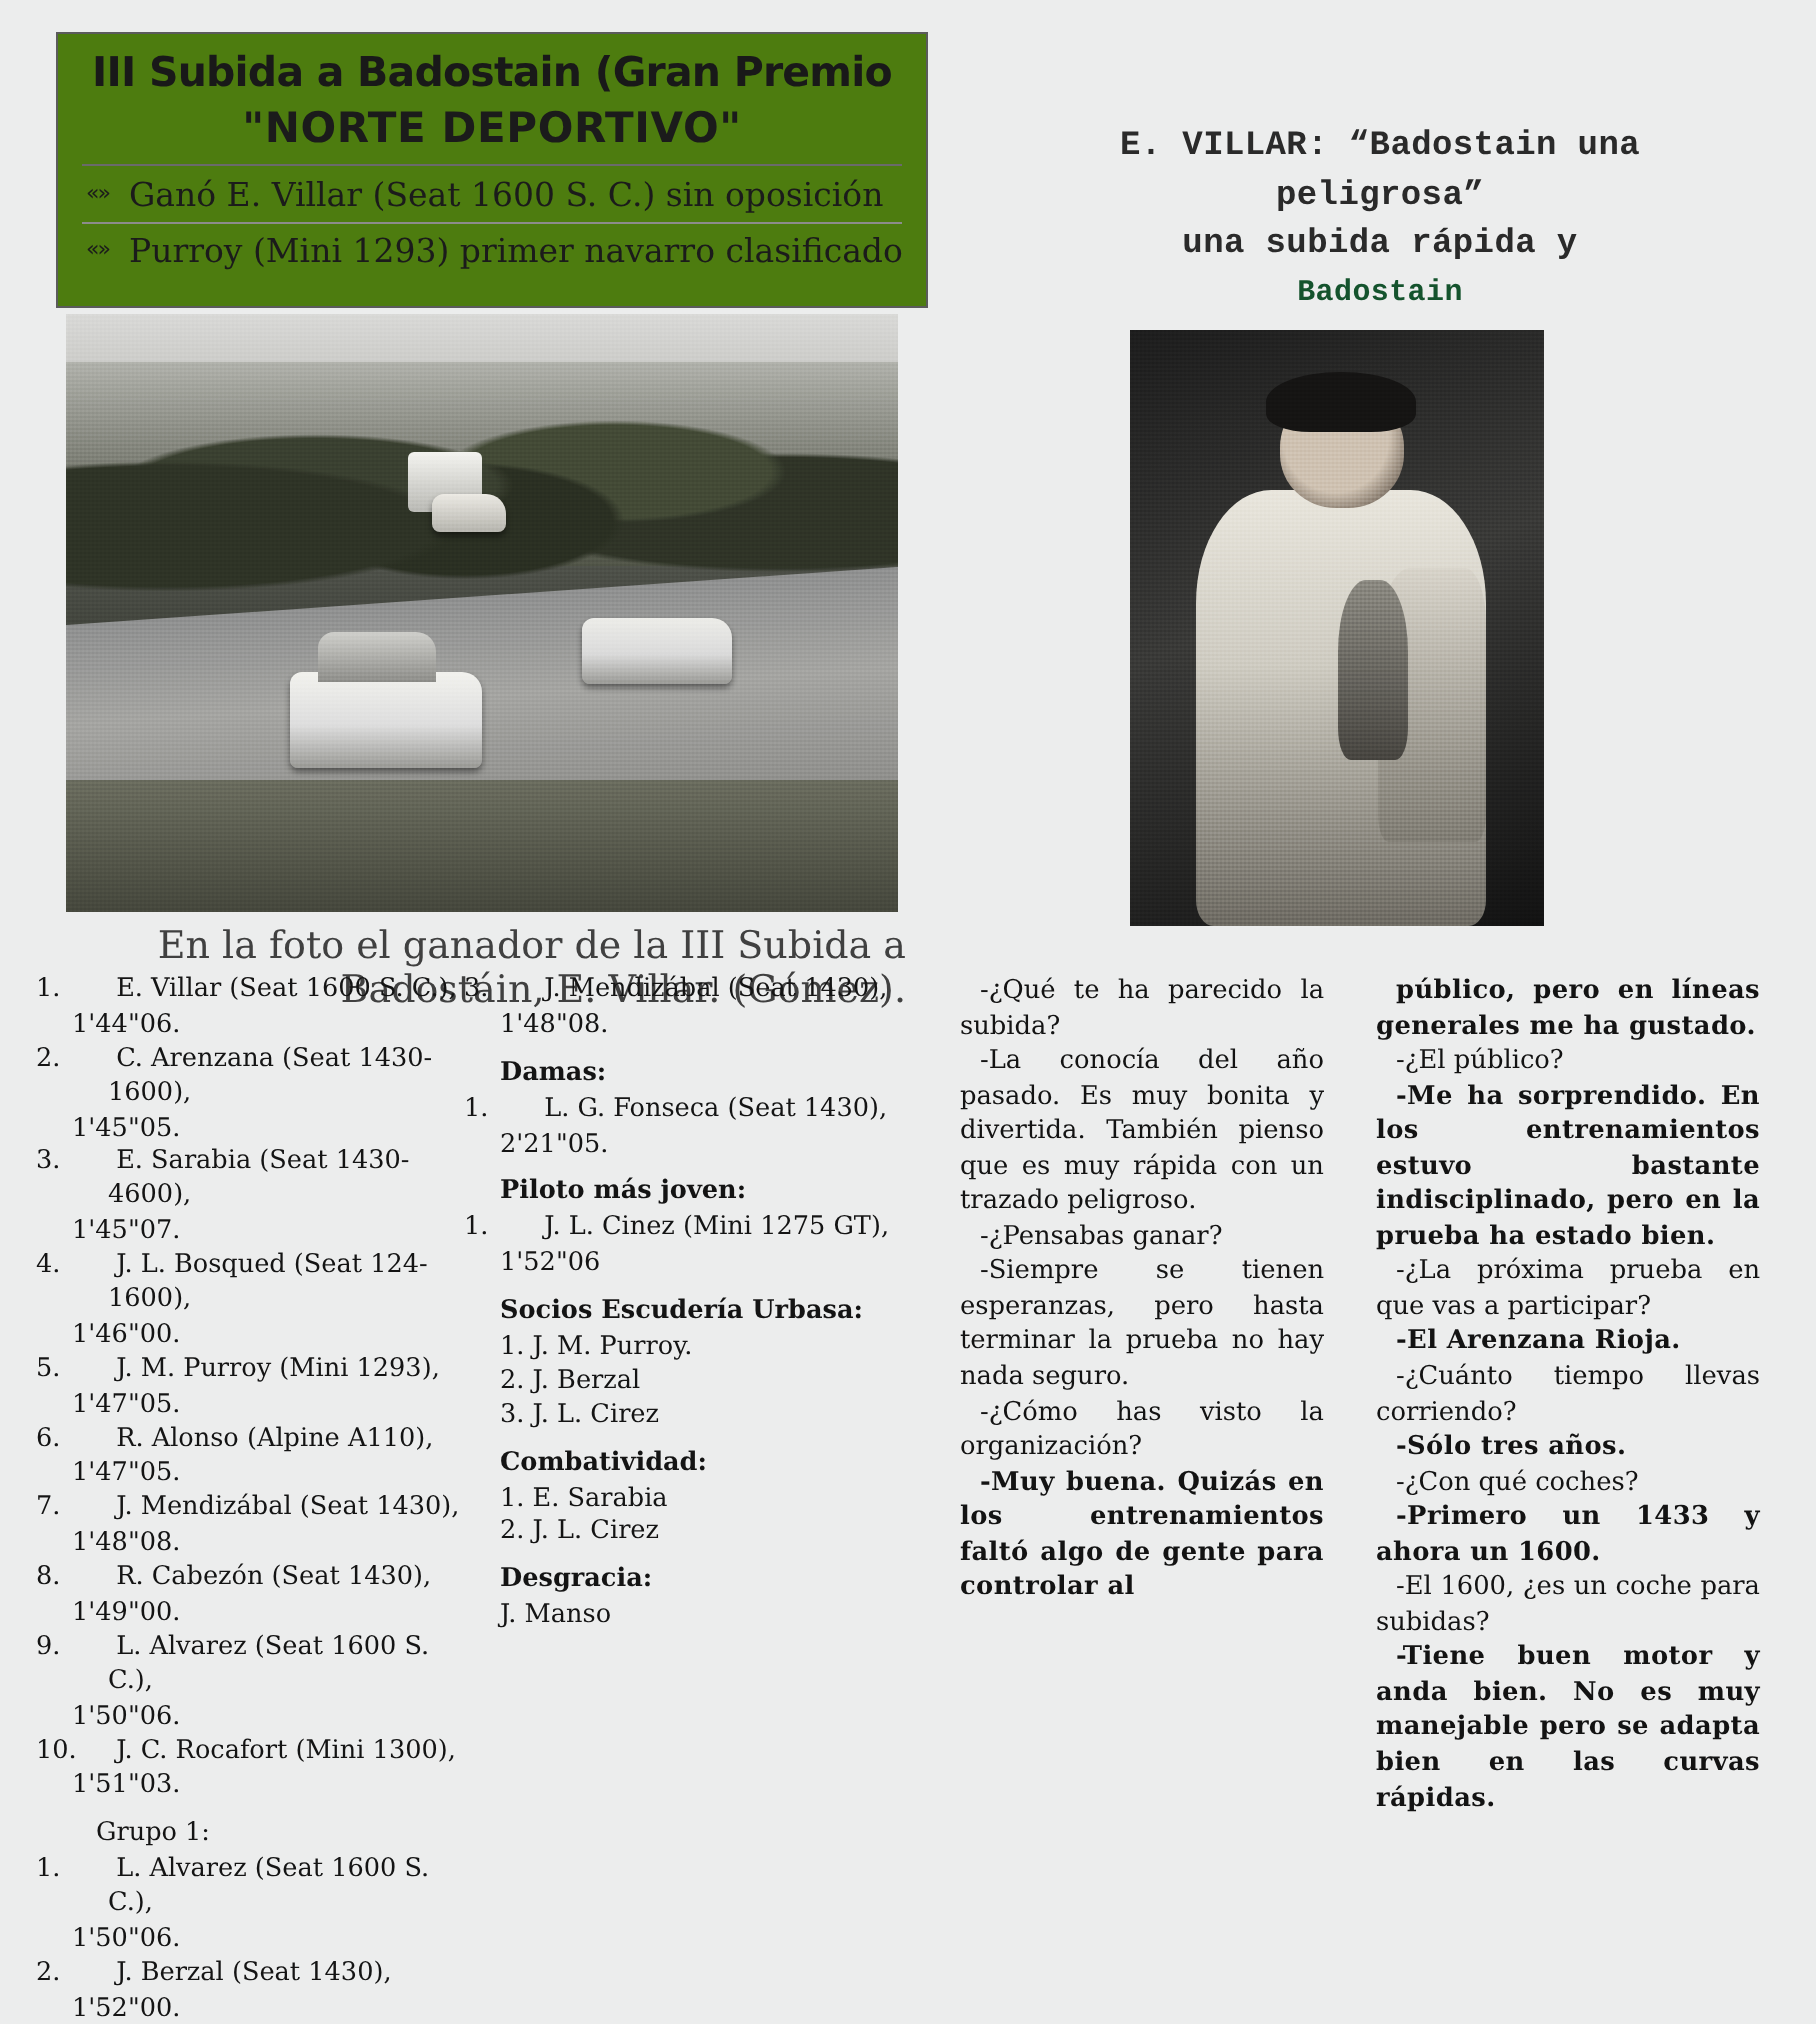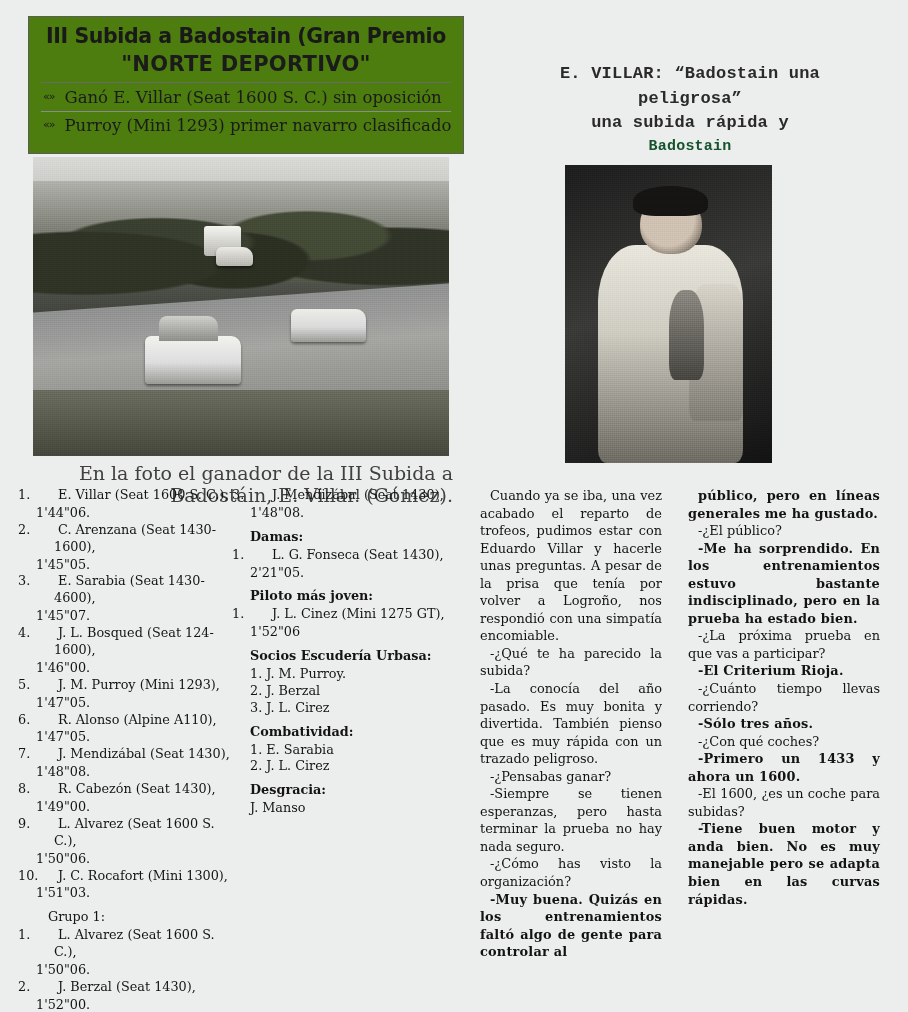--- a/index.html
+++ b/index.html
@@ -356,33 +356,32 @@
       <div class="sub-item">3.  J. L. Cirez</div>
       <div class="sec-title">Combatividad:</div>
       <div class="sub-item">1.  E. Sarabia</div>
       <div class="sub-item">2.  J. L. Cirez</div>
       <div class="sec-title">Desgracia:</div>
       <div class="sub-item">   J. Manso</div>
     </div>
 </div>
 
 <div class="interview c1" id="interview-col-1">
-    <p class="">Cuando ya se iba, una vez acabado el reparto de trofeos, pudimos estar con Eduardo Villar y hacerle unas preguntas. A pesar de la prisa que tenía por volver a Logroño, nos respondió con una simpatía encomiable.</p>
     <p class="q">-¿Qué te ha parecido la subida?</p>
     <p class="">-La conocía del año pasado. Es muy bonita y divertida. También pienso que es muy rápida con un trazado peligroso.</p>
     <p class="q">-¿Pensabas ganar?</p>
     <p class="">-Siempre se tienen esperanzas, pero hasta terminar la prueba no hay nada seguro.</p>
     <p class="q">-¿Cómo has visto la organización?</p>
     <p class="a">-Muy buena. Quizás en los entrenamientos faltó algo de gente para controlar al</p>
   </div>
 <div class="interview c2" id="interview-col-2">
     <p class="a">público, pero en líneas generales me ha gustado.</p>
     <p class="q">-¿El público?</p>
     <p class="a">-Me ha sorprendido. En los entrenamientos estuvo bastante indisciplinado, pero en la prueba ha estado bien.</p>
     <p class="q">-¿La próxima prueba en que vas a participar?</p>
-    <p class="a">-El Criterium Rioja.</p>
+    <p class="a">-El Arenzana Rioja.</p>
     <p class="q">-¿Cuánto tiempo llevas corriendo?</p>
     <p class="a">-Sólo tres años.</p>
     <p class="q">-¿Con qué coches?</p>
     <p class="a">-Primero un 1433 y ahora un 1600.</p>
     <p class="q">-El 1600, ¿es un coche para subidas?</p>
     <p class="a">-Tiene buen motor y anda bien. No es muy manejable pero se adapta bien en las curvas rápidas.</p>
   </div>
 
 </body></html>

